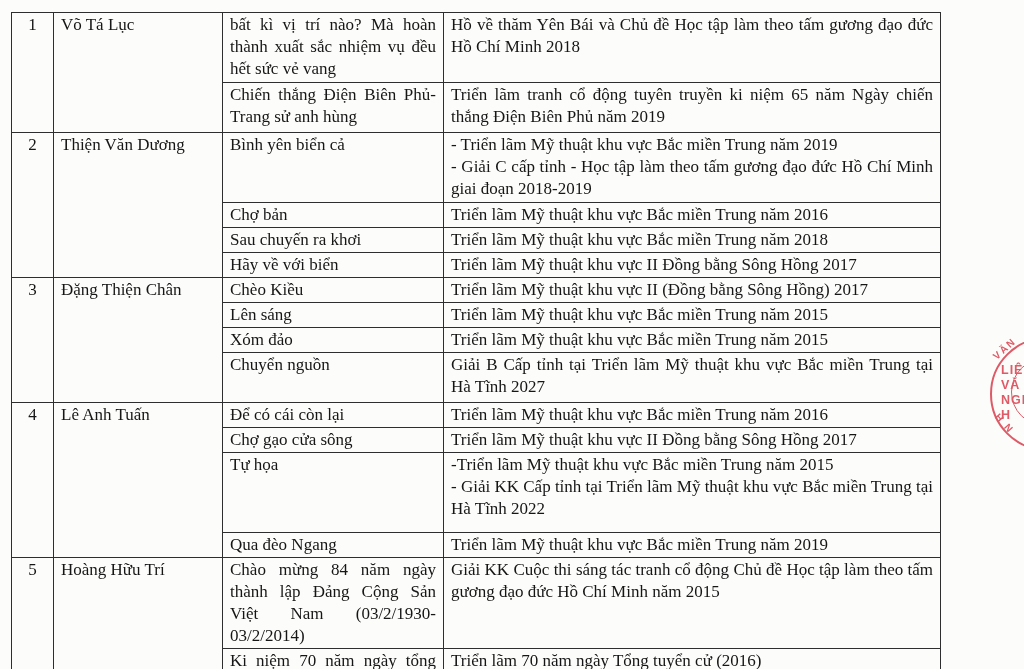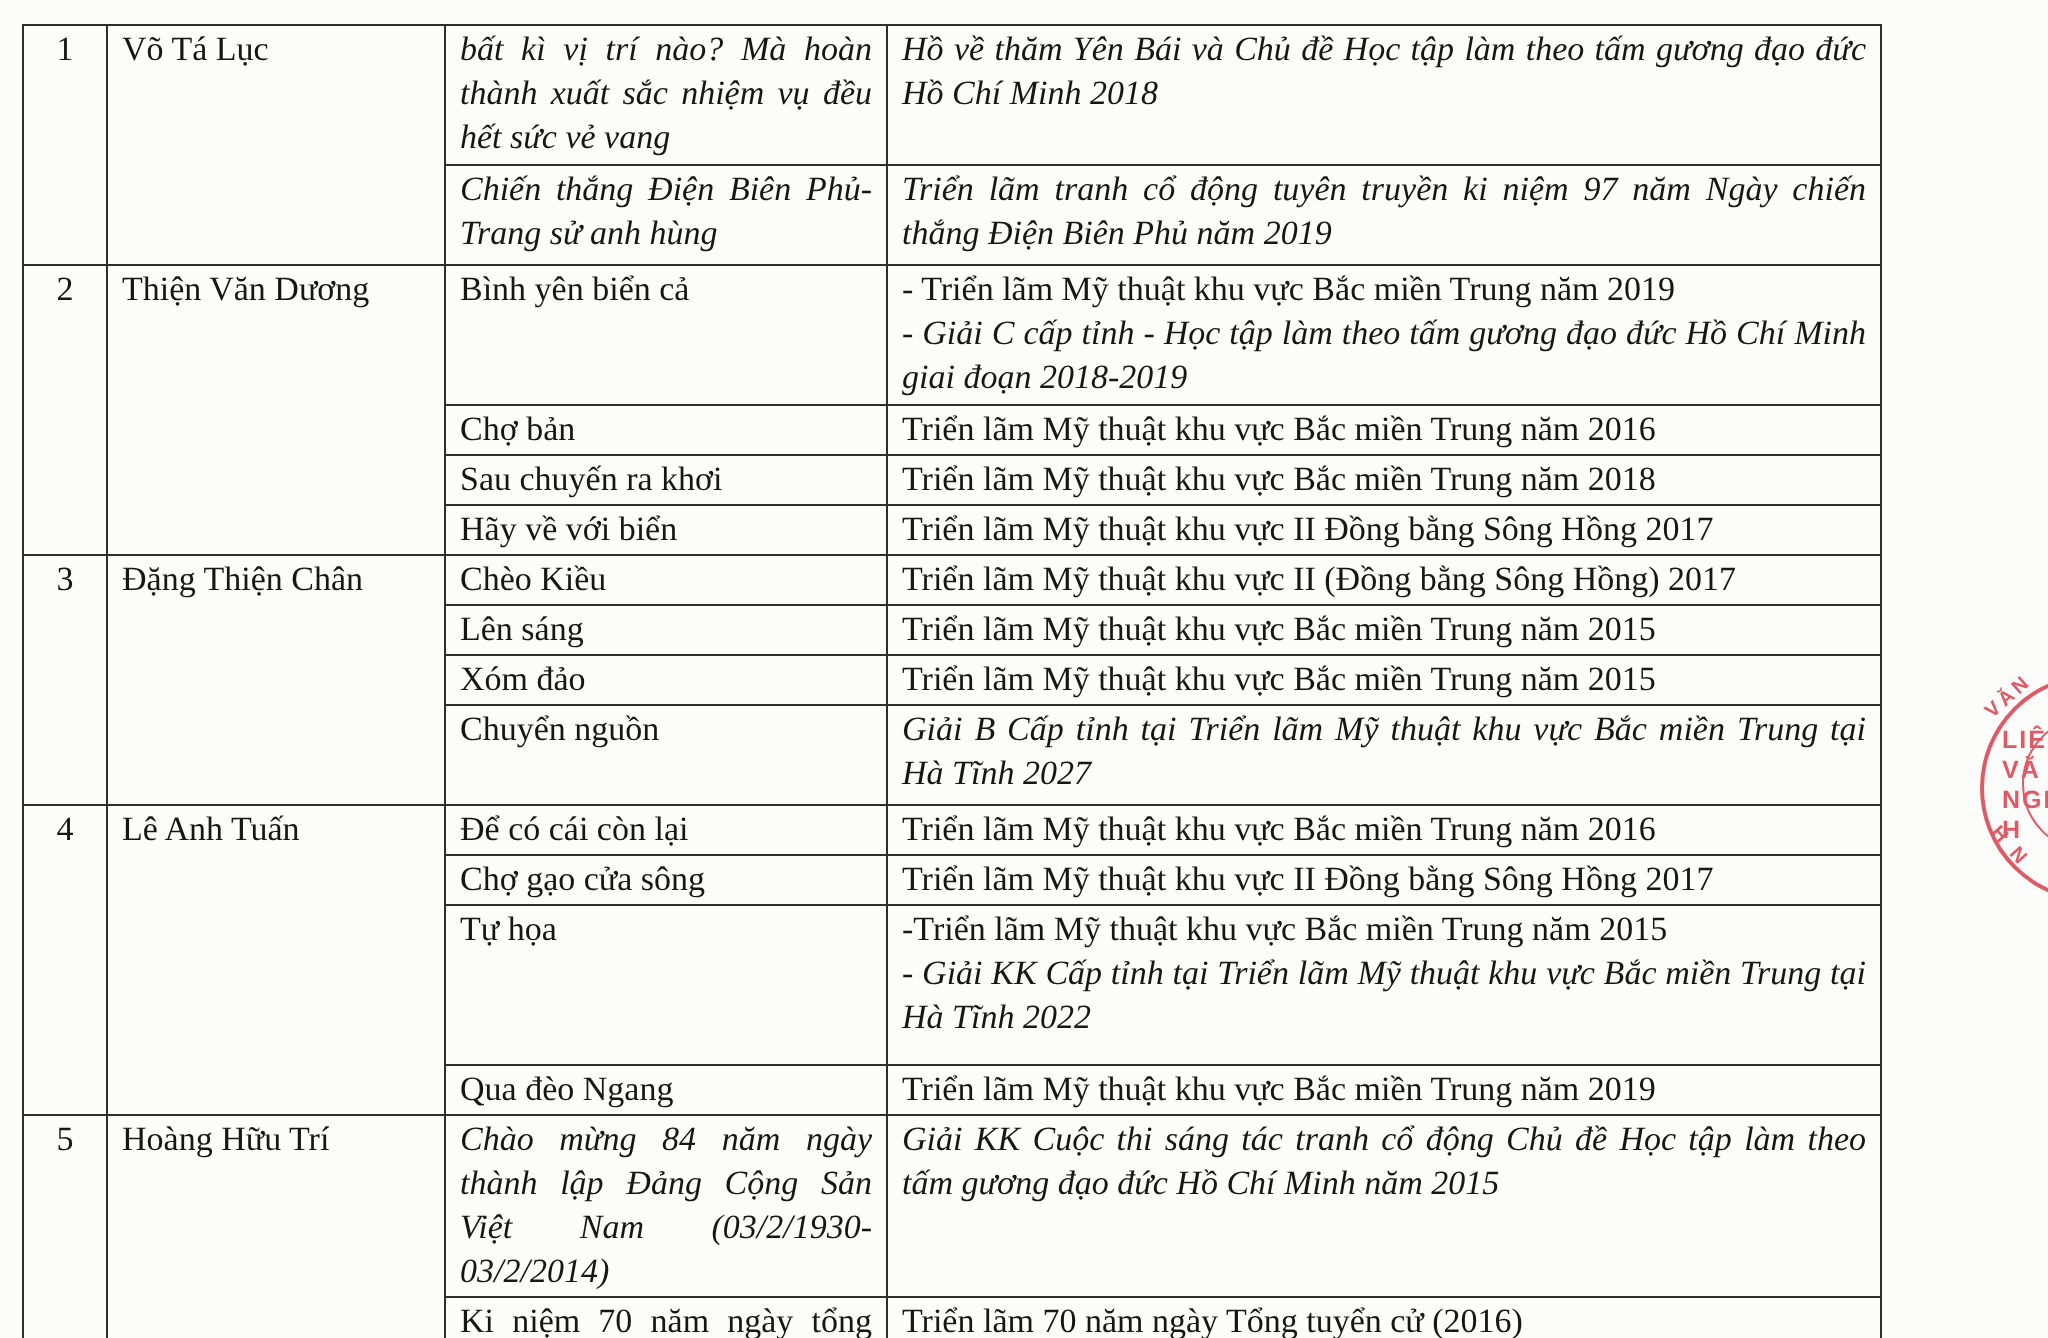--- a/index.html
+++ b/index.html
@@ -25,21 +25,21 @@
     padding:1px 7px;
     overflow:hidden;
   }
   .c-no{text-align:center;padding-left:2px;padding-right:2px;}
   .c-name{padding-left:9px;}
   .v-top{vertical-align:top;}
   .v-mid{vertical-align:middle;}
   .pt3{padding-top:3px;}
   .pt22{padding-top:22px;}
   .pt30{padding-top:30px;}
-  .just{text-align:justify;font-style:italic;}
+  .just{text-align:justify;}
   .fjust{text-align:justify;text-align-last:justify;}
   .h70{height:70px}.h50{height:50px}.h22{height:22px}.h23{height:23px}
   .h80{height:80px}.h85{height:85px}.h17{height:17px}
   
   .stamp-outer{
     position:absolute;left:990px;top:337px;width:110px;height:110px;
     border:2px solid #dd5a66;border-radius:50%;
   }
   .stamp-inner{
     position:absolute;left:1011px;top:358px;width:66px;height:66px;
@@ -75,21 +75,21 @@
       <td class="c-no v-top pt3" rowspan="2">1</td>
       <td class="c-name v-top pt3" rowspan="2">Võ Tá Lục</td>
       <td class="just">bất kì vị trí nào? Mà hoàn thành xuất sắc nhiệm vụ đều hết sức vẻ vang</td>
       <td>
         <div class="just">Hồ về thăm Yên Bái và Chủ đề Học tập làm theo tấm gương đạo đức Hồ Chí Minh 2018</div>
       </td>
     </tr>
     <tr class="h50">
       <td class="just">Chiến thắng Điện Biên Phủ- Trang sử anh hùng</td>
       <td>
-        <div class="just">Triển lãm tranh cổ động tuyên truyền ki niệm 97 năm Ngày chiến thắng Điện Biên Phủ năm 2019</div>
+        <div class="just">Triển lãm tranh cổ động tuyên truyền ki niệm 65 năm Ngày chiến thắng Điện Biên Phủ năm 2019</div>
       </td>
     </tr>
 
     <tr class="h70">
       <td class="c-no v-top pt22" rowspan="4">2</td>
       <td class="c-name v-top pt22" rowspan="4">Thiện Văn Dương</td>
       <td class="v-mid">Bình yên biển cả</td>
       <td>
         <div>- Triển lãm Mỹ thuật khu vực Bắc miền Trung năm 2019</div>
         <div class="just">- Giải C cấp tỉnh - Học tập làm theo tấm gương đạo đức Hồ Chí Minh giai đoạn 2018-2019</div>

